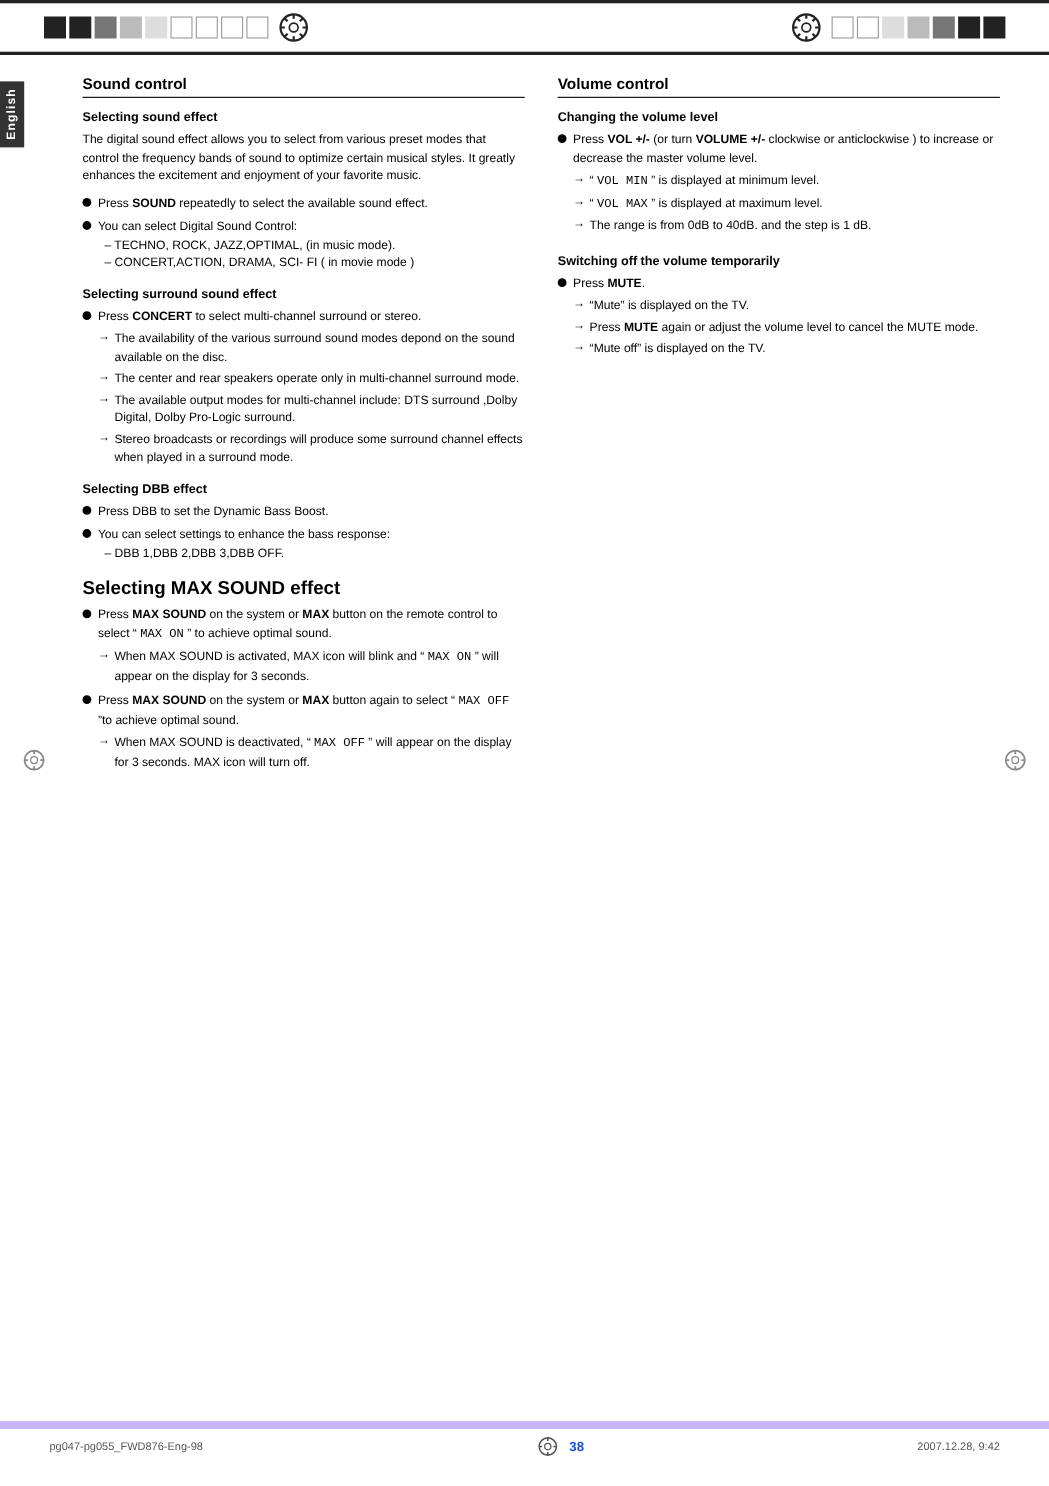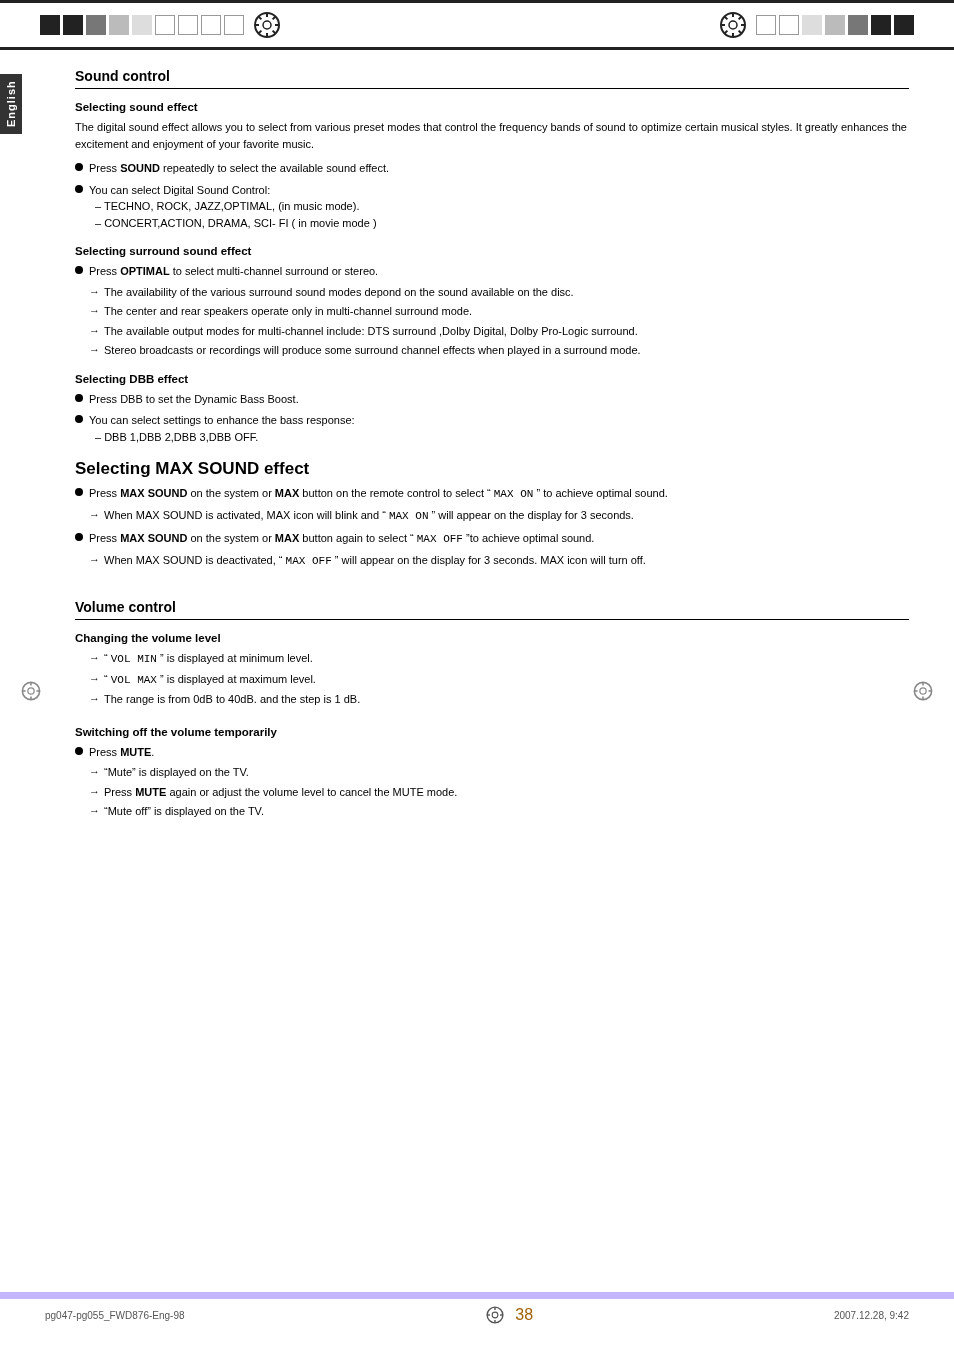--- a/index.html
+++ b/index.html
@@ -18,21 +18,20 @@
     .page-container {
       padding: 20px 40px 40px 40px;
       position: relative;
     }
 
     
     .content-columns {
       display: flex;
       gap: 30px;
       padding-left: 20px;
-      flex-direction: column;
     }
 
     .left-column {
       flex: 1;
     }
 
     .right-column {
       flex: 1;
     }
 
@@ -123,21 +122,21 @@
             <span style="display:block; margin-left:6px;">–  CONCERT,ACTION, DRAMA, SCI- FI ( in movie mode )</span>
           </div>
         </div>
       </div>
 
       <div style="margin-top:14px;">
         <div style="font-size:11.5px; font-weight:bold; margin-bottom:6px;">Selecting surround sound effect</div>
 
         <div style="display:flex; gap:6px; margin-bottom:4px; align-items:flex-start;">
           <span style="width:8px;height:8px;background:#000;border-radius:50%;flex-shrink:0;margin-top:3px;display:inline-block;"></span>
-          <div style="font-size:11px;line-height:1.5;">Press <strong>OPTIMAL</strong> to select multi-channel surround or stereo.</div>
+          <div style="font-size:11px;line-height:1.5;">Press <strong>CONCERT</strong> to select multi-channel surround or stereo.</div>
         </div>
 
         <div style="margin-left:14px;">
           <div style="display:flex;gap:4px;margin-bottom:3px;align-items:flex-start;">
             <span style="font-size:11px;flex-shrink:0;">→</span>
             <span style="font-size:11px;line-height:1.5;">The availability of the various surround sound modes depond on the sound available on the disc.</span>
           </div>
           <div style="display:flex;gap:4px;margin-bottom:3px;align-items:flex-start;">
             <span style="font-size:11px;flex-shrink:0;">→</span>
             <span style="font-size:11px;line-height:1.5;">The center and rear speakers operate only in multi-channel surround mode.</span>
@@ -195,20 +194,24 @@
         </div>
       </div>
     </div>
 
     <div class="right-column">
       <div style="font-size:14px; font-weight:bold; border-bottom:1px solid #000; padding-bottom:4px; margin-bottom:12px;">Volume control</div>
 
       <div>
         <div style="font-size:11.5px; font-weight:bold; margin-bottom:6px;">Changing the volume level</div>
 
+        <div style="display:flex; gap:6px; margin-bottom:4px; align-items:flex-start;">
+          <span style="width:8px;height:8px;background:#000;border-radius:50%;flex-shrink:0;margin-top:3px;display:inline-block;"></span>
+          <div style="font-size:11px;line-height:1.5;">Press <strong>VOL +/-</strong>  (or turn  <strong>VOLUME +/-</strong> clockwise or anticlockwise ) to increase or decrease the master volume level.</div>
+        </div>
         <div style="margin-left:14px;">
           <div style="display:flex;gap:4px;margin-bottom:3px;align-items:flex-start;">
             <span style="font-size:11px;flex-shrink:0;">→</span>
             <span style="font-size:11px;line-height:1.5;">“ <span style="font-family:'Courier New',monospace;">VOL MIN</span> ” is displayed at minimum level.</span>
           </div>
           <div style="display:flex;gap:4px;margin-bottom:3px;align-items:flex-start;">
             <span style="font-size:11px;flex-shrink:0;">→</span>
             <span style="font-size:11px;line-height:1.5;">“ <span style="font-family:'Courier New',monospace;">VOL MAX</span> ” is displayed at maximum level.</span>
           </div>
           <div style="display:flex;gap:4px;margin-bottom:3px;align-items:flex-start;">
@@ -250,21 +253,21 @@
   <span style="font-size:10px; color:#555;">pg047-pg055_FWD876-Eng-98</span>
   <div style="display:flex; align-items:center; gap:10px;">
     <svg width="20" height="20" viewBox="0 0 28 28">
       <circle cx="14" cy="14" r="11" fill="none" stroke="#555" stroke-width="2"></circle>
       <circle cx="14" cy="14" r="4" fill="none" stroke="#555" stroke-width="1.5"></circle>
       <line x1="14" y1="3" x2="14" y2="7" stroke="#555" stroke-width="2"></line>
       <line x1="14" y1="21" x2="14" y2="25" stroke="#555" stroke-width="2"></line>
       <line x1="3" y1="14" x2="7" y2="14" stroke="#555" stroke-width="2"></line>
       <line x1="21" y1="14" x2="25" y2="14" stroke="#555" stroke-width="2"></line>
     </svg>
-    <span style="font-size:16px; font-weight:normal; color:#a16207;">38</span>
+    <span style="font-size:12px; font-weight:bold; color:#1d4ed8;">38</span>
   </div>
   <span style="font-size:10px; color:#555;">2007.12.28, 9:42</span>
 </div>
 
 <div style="position:absolute; left:20px; top:680px;">
   <svg width="22" height="22" viewBox="0 0 28 28">
     <circle cx="14" cy="14" r="11" fill="none" stroke="#888" stroke-width="2"></circle>
     <circle cx="14" cy="14" r="4" fill="none" stroke="#888" stroke-width="1.5"></circle>
     <line x1="14" y1="3" x2="14" y2="7" stroke="#888" stroke-width="2"></line>
     <line x1="14" y1="21" x2="14" y2="25" stroke="#888" stroke-width="2"></line>

